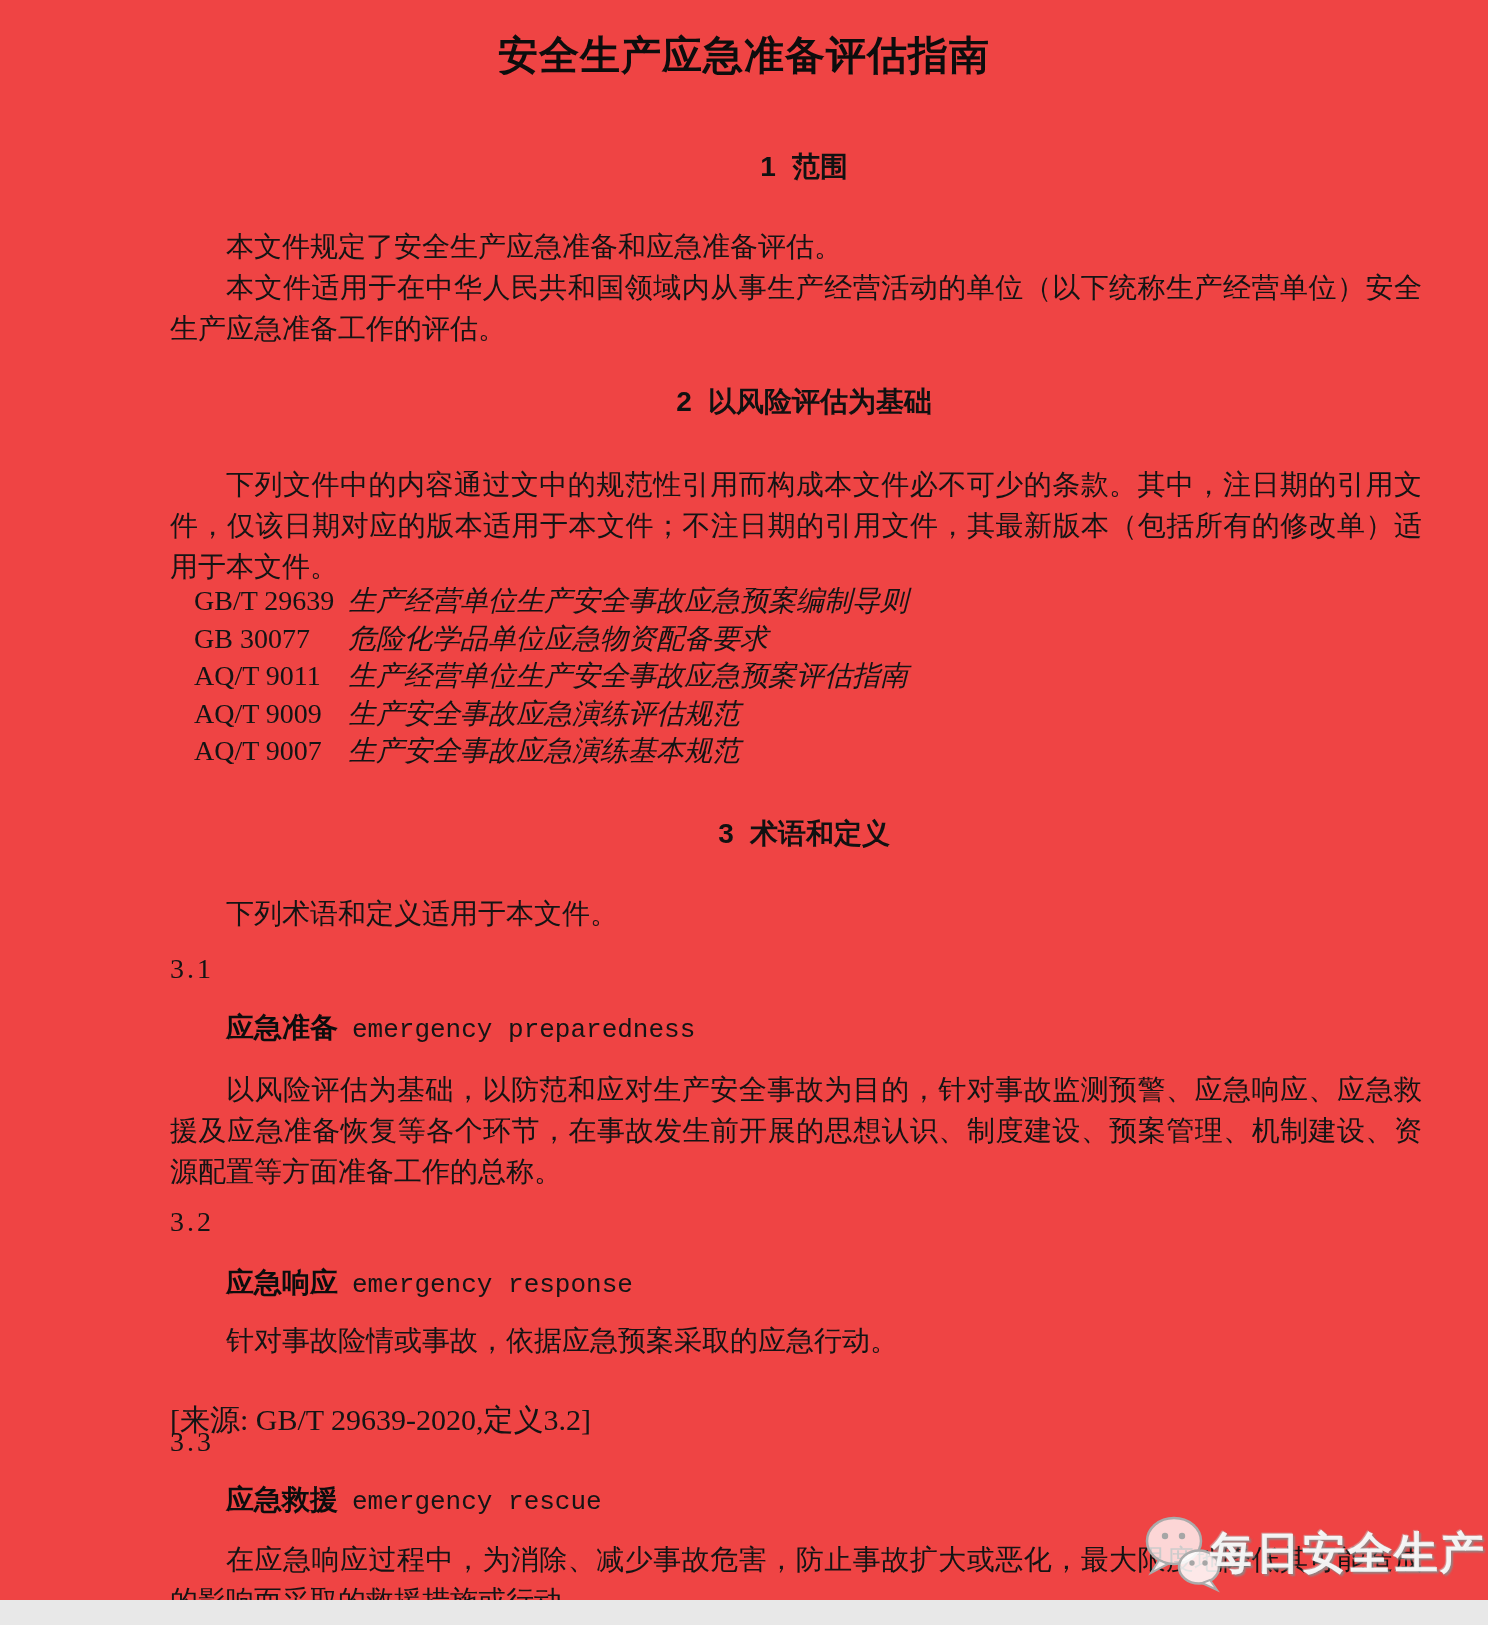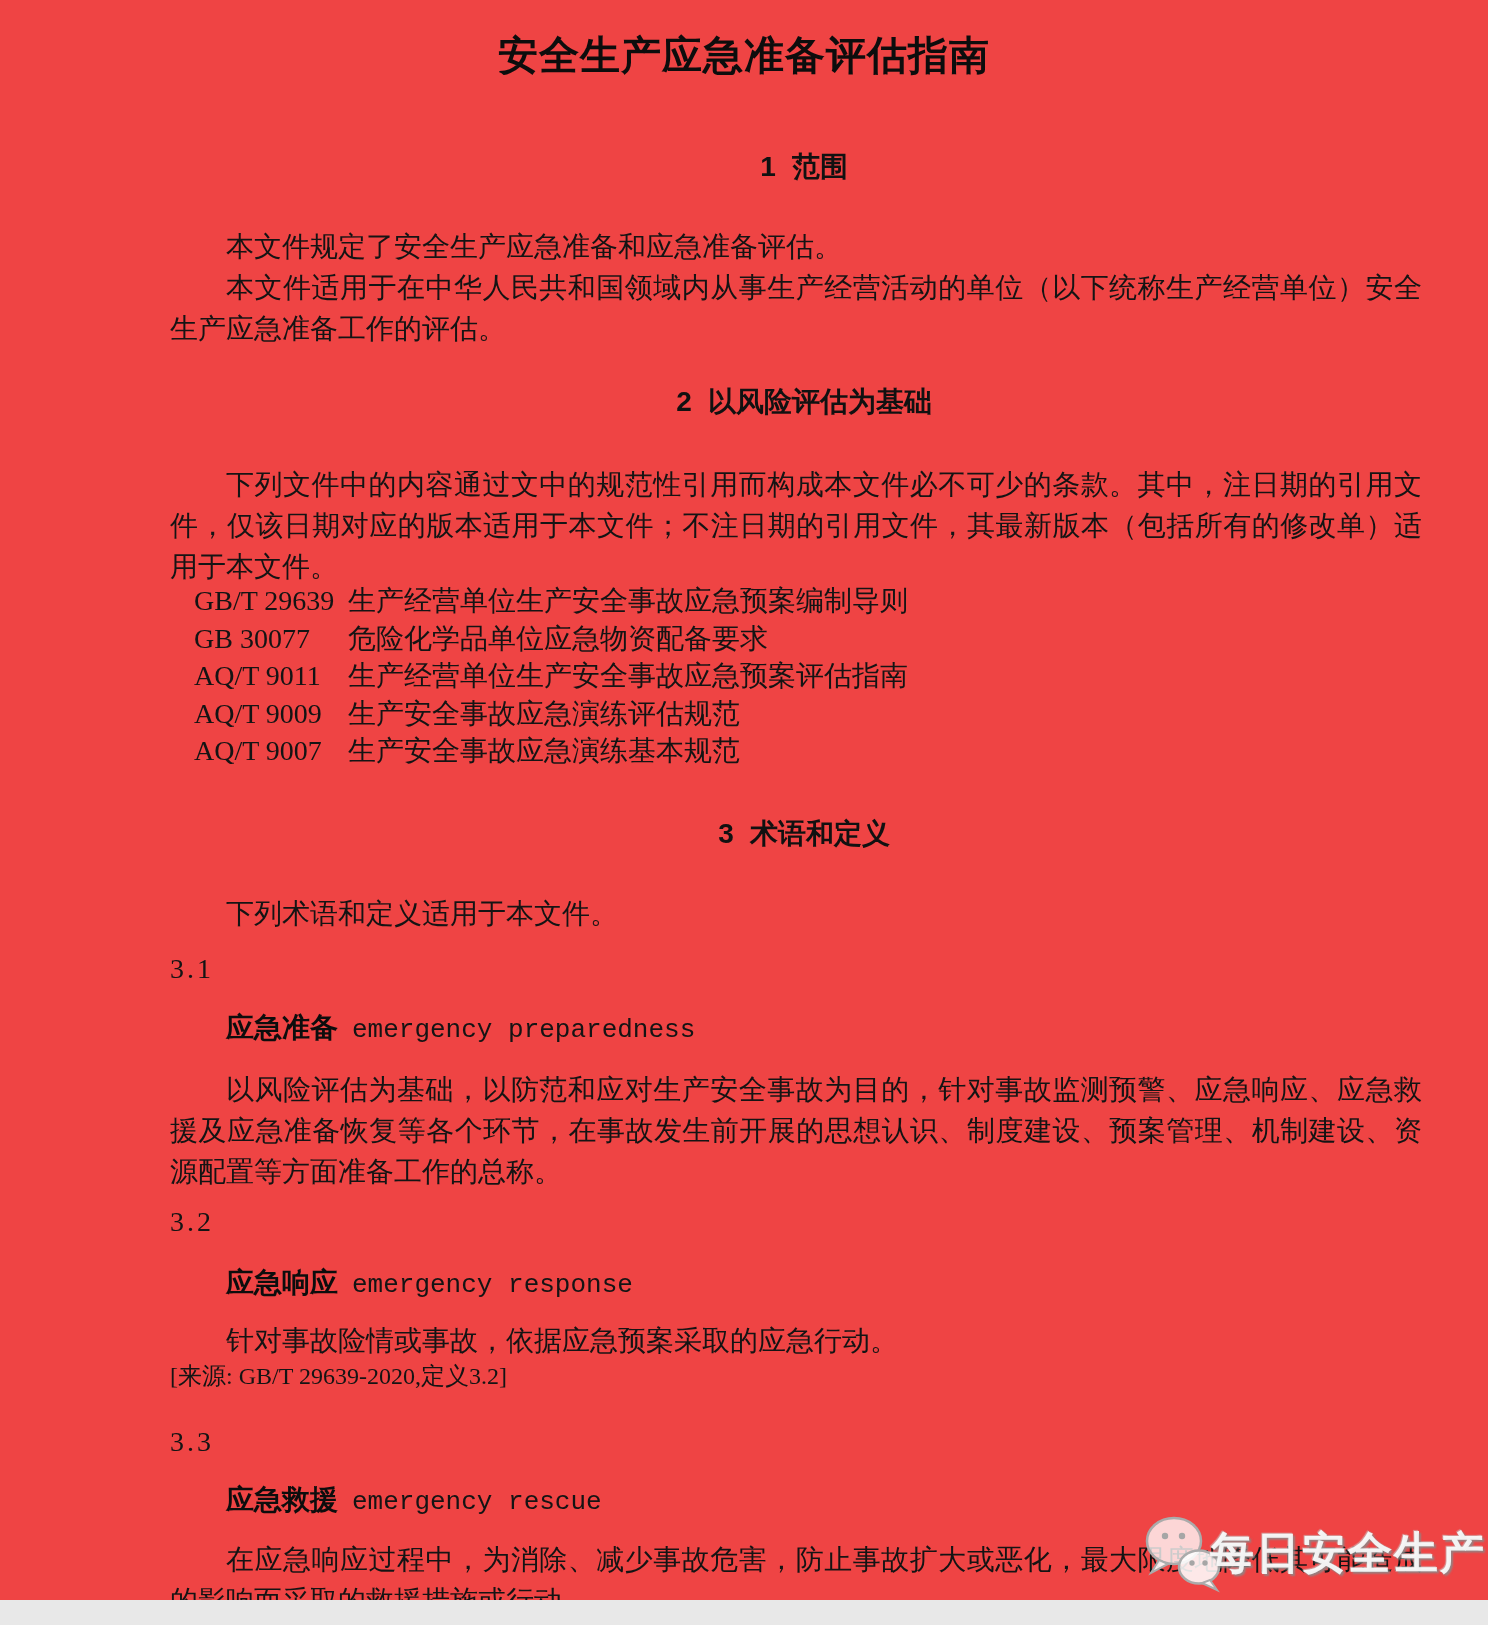--- a/index.html
+++ b/index.html
@@ -37,39 +37,40 @@
 
   .ref-list { line-height:37.6px; }
   .ref-row { display:flex; }
   .ref-code {
     flex:0 0 154px; margin-left:24px;
     font-family:"Liberation Serif","DejaVu Serif",serif;
     font-size:28px; white-space:nowrap;
   }
   .ref-title {
     font-family:"Liberation Serif","DejaVu Serif",serif;
-    font-size:28px; white-space:nowrap;
+    font-size:28px; white-space:nowrap;font-style:italic;
   }
 
   .clause-num {
     font-family:"Liberation Serif","DejaVu Serif",serif;
     font-size:28px; letter-spacing:3px;
   }
   .term-line { left:226px; white-space:nowrap; }
   .term-zh {
     font-family:"Liberation Sans","DejaVu Sans",sans-serif;
     font-size:28px; font-weight:bold; color:#0d0d0d;
   }
   .term-en {
     font-family:"Liberation Mono","DejaVu Sans Mono",monospace;
     font-size:26px; margin-left:14px; color:#141414;text-align:right;
   }
   .source-line {
     font-family:"Liberation Serif","DejaVu Serif",serif;
-    font-size:24px;
+    font-size:30px;
+    margin-top:40px;
   }
 
   .watermark {
     position:absolute; left:1140px; top:1502px;
     width:348px; height:118px; pointer-events:none;
   }
   .wm-logo { position:absolute; left:0; top:8px; }
   .wm-text {
     position:absolute; left:70px; top:22px;
     font-family:"Liberation Sans","DejaVu Sans",sans-serif;

